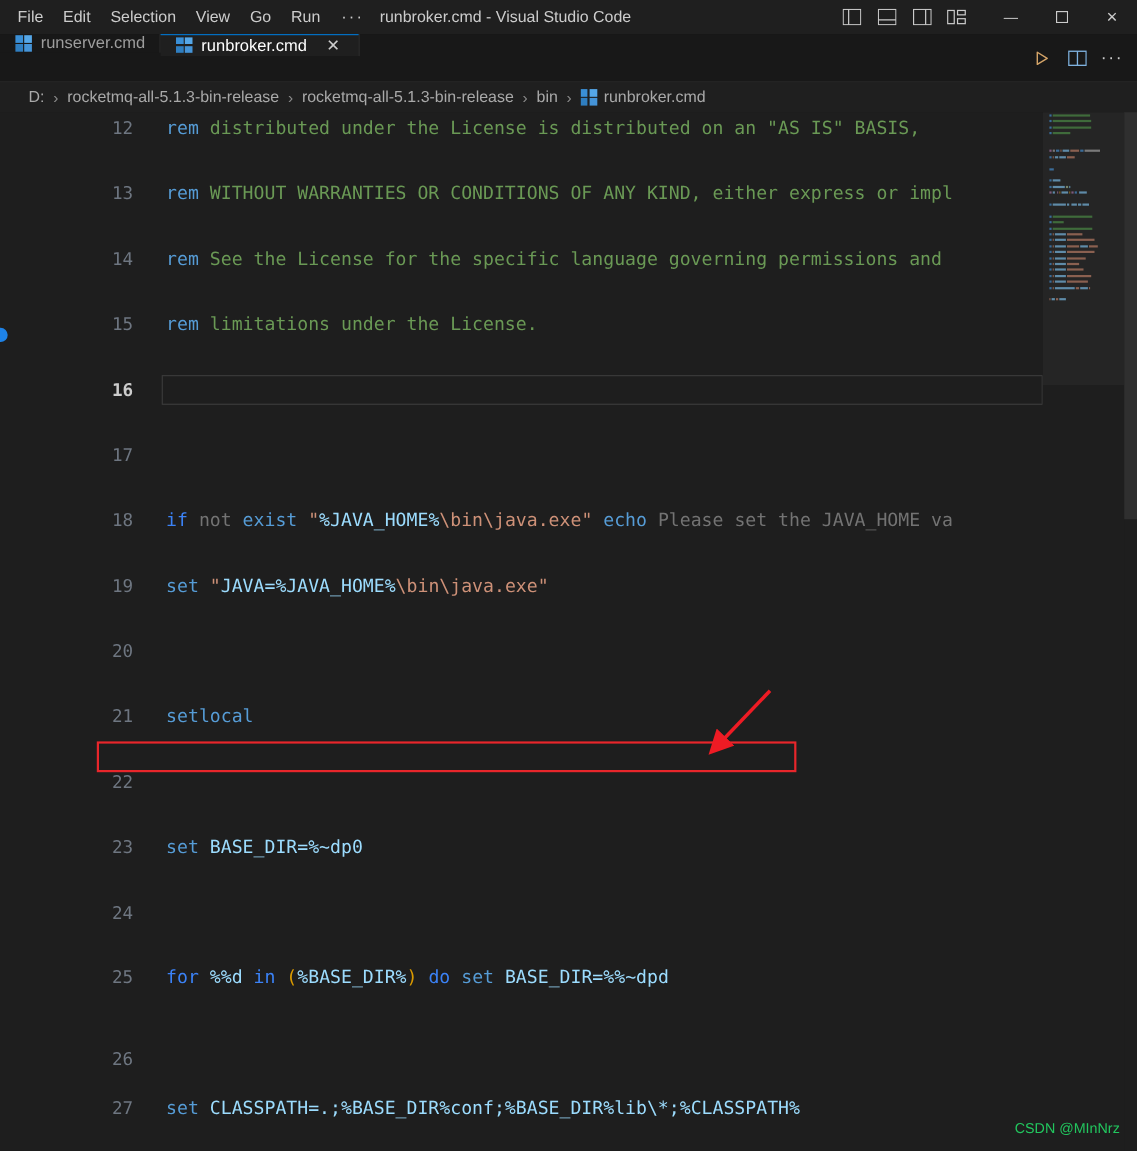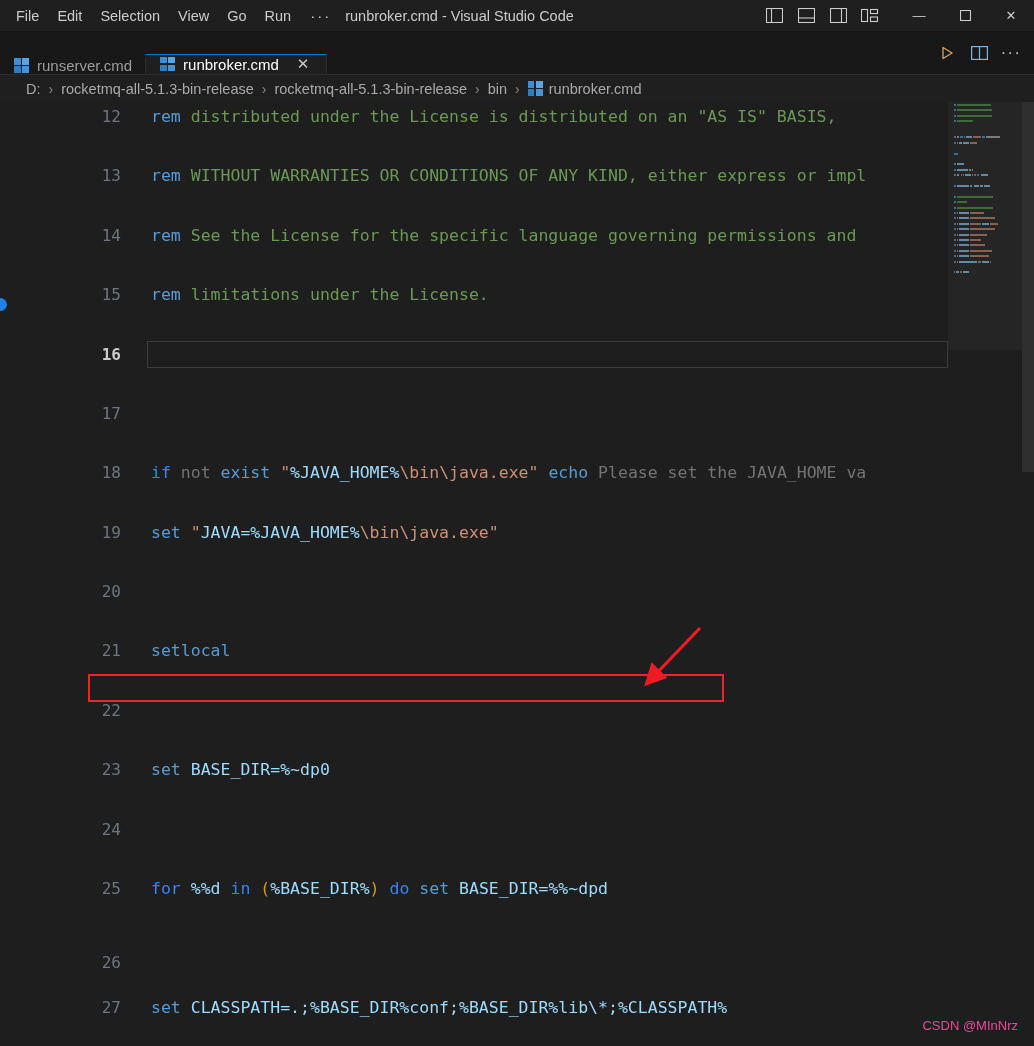--- a/index.html
+++ b/index.html
@@ -44,21 +44,21 @@
     color: #cccccc; font-size: 13px; cursor: default;
   }
 
   
   .tabbar {
     position: absolute; top: 31px; left: 0; width: 1034px; height: 44px;
     background: #181818;
     display: flex; align-items: stretch;
     border-bottom: 1px solid #2b2b2b;
   }
-  .tabstrip { display: flex; align-items: flex-end; }
+  .tabstrip { display: flex; align-items: flex-start; }
   .tab {
     display: flex; align-items: center; gap: 8px;
     padding: 0 13px 0 14px; min-width: 120px;
     background: #181818; color: #9d9d9d; font-size: 15px;
     border-right: 1px solid #2b2b2b;
     position: relative; cursor: default; white-space: nowrap;
   }
   .tab.active {
     background: #1f1f1f; color: #ffffff;
   }
@@ -162,21 +162,21 @@
   }
   .overview {
     position: absolute; left: 1022px; top: 102px; width: 12px; height: 944px;
     background: #1e1e1e;
   }
   .ov-bar { position: absolute; left: 0; width: 12px; background: #3a3a3a; }
 
   
   .watermark {
     position: absolute; right: 16px; bottom: 13px;
-    color: #ec4899; font-size: 13px; user-select: none;
+    color: #22c55e; font-size: 13px; user-select: none;
     font-family: "Liberation Sans", sans-serif;
   }
 </style>
 </head>
 <body>
 
 <div id="app">
 
   <div class="titlebar">
     <div class="menu-items">

